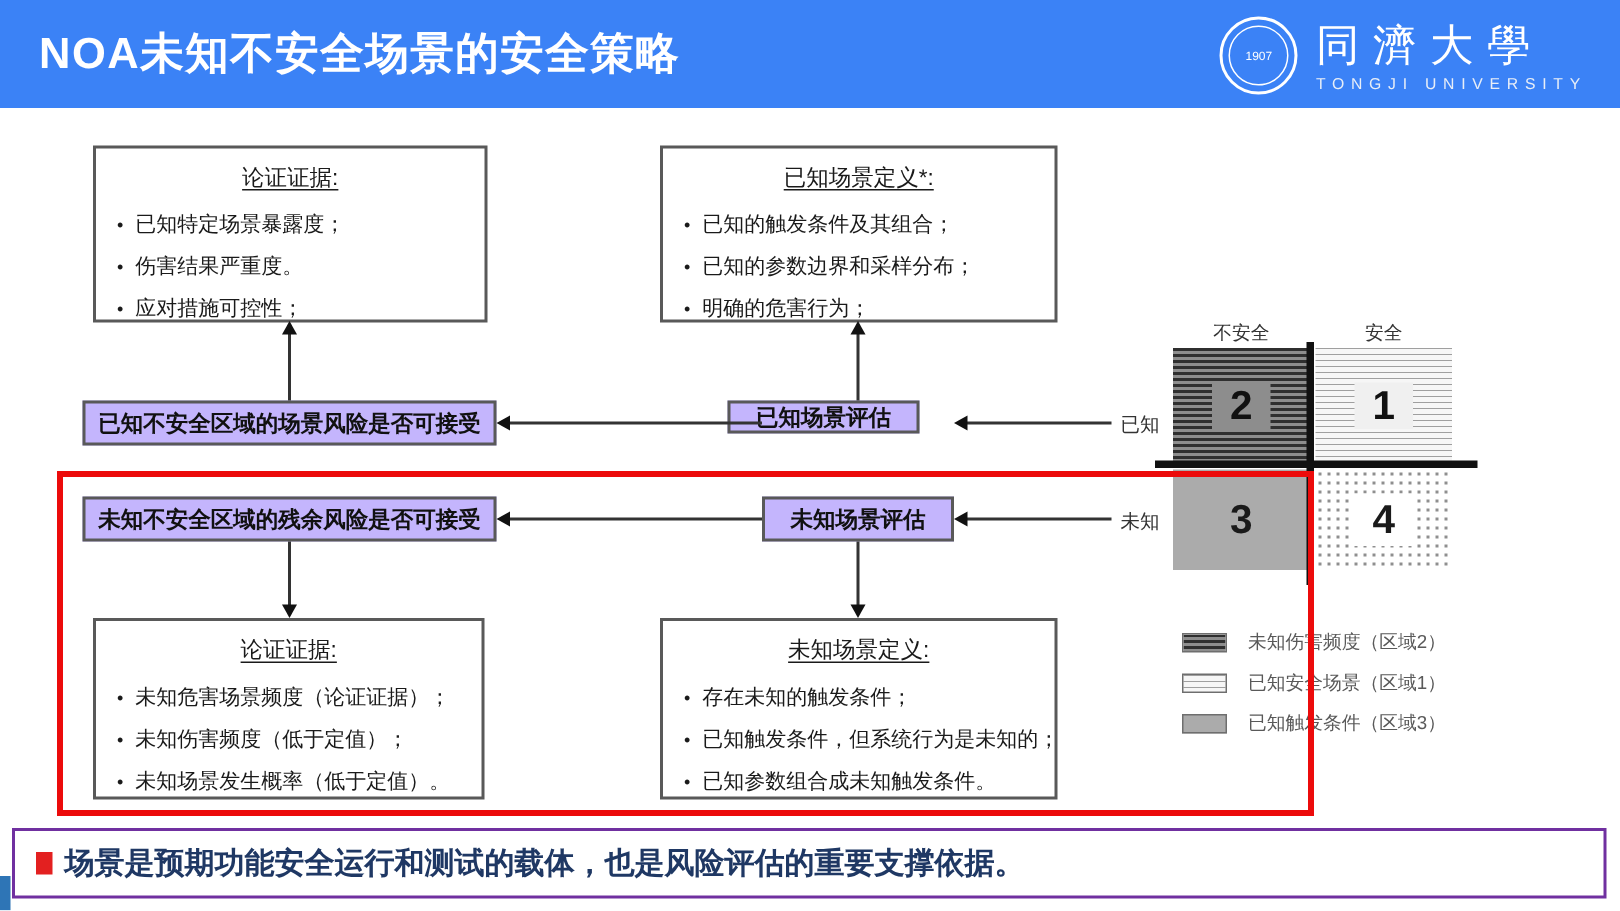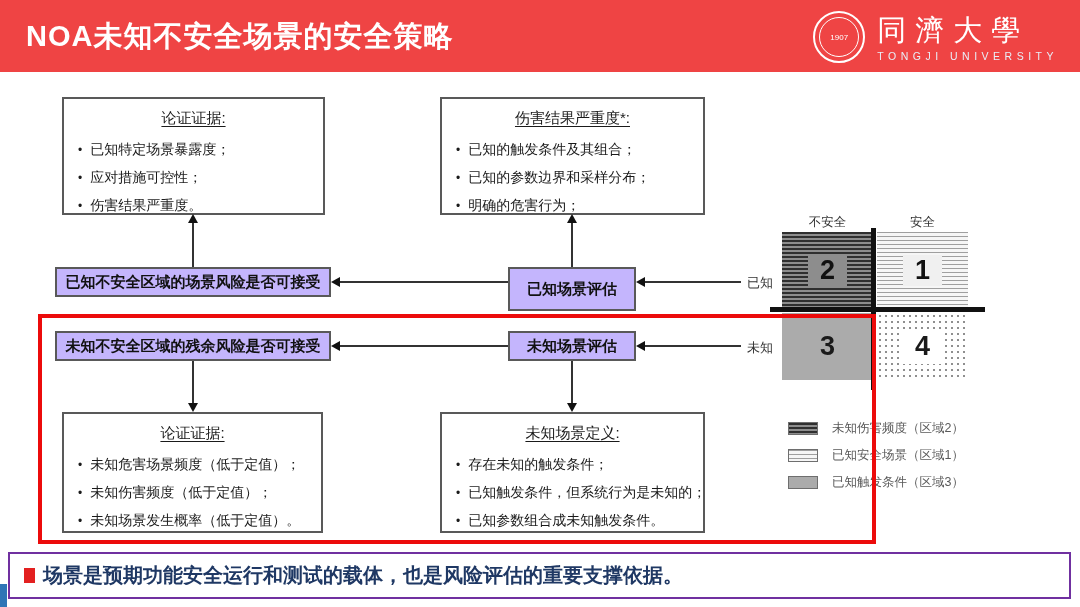--- a/index.html
+++ b/index.html
@@ -1,20 +1,20 @@
 <!DOCTYPE html>
 <html><head>
 <meta charset="utf-8">
 <style>
   html,body{margin:0;padding:0;background:#fff;}
   .slide{position:relative;width:1080px;height:607px;background:#ffffff;overflow:hidden;
          font-family:"Liberation Sans",sans-serif;}
 
   
-  .header{position:absolute;left:0;top:0;width:1080px;height:72px;background:#ef4444;}
+  .header{position:absolute;left:0;top:0;width:1080px;height:72px;background:#3b82f6;}
   .header-title{position:absolute;left:26px;top:0;height:72px;line-height:72px;
                 color:#ffffff;font-size:29px;font-weight:bold;letter-spacing:1px;}
   .logo{position:absolute;right:22px;top:8px;height:58px;display:flex;align-items:center;}
   .seal{width:52px;height:52px;border:2.5px solid #ffffff;border-radius:50%;
         display:flex;align-items:center;justify-content:center;margin-right:12px;box-sizing:border-box;}
   .seal-inner{width:38px;height:38px;border:1px solid #ffffff;border-radius:50%;
               color:#fff;font-size:8px;display:flex;align-items:center;justify-content:center;}
   .logo-txt{display:flex;flex-direction:column;}
   .logo-cn{color:#fff;font-size:29px;letter-spacing:9px;font-family:"DejaVu Serif",serif;line-height:34px;white-space:nowrap;}
   .logo-en{color:#e8eef7;font-size:10.5px;letter-spacing:4.5px;margin-top:3px;white-space:nowrap;}
@@ -86,46 +86,46 @@
         <div class="logo-cn">同濟大學</div>
         <div class="logo-en">TONGJI UNIVERSITY</div>
       </div>
     </div>
   </div>
 
   <div class="fbox" style="left:62px;top:97px;width:263px;height:118px;">
     <div class="btitle">论证证据:</div>
     <div class="bullets">
       <div class="bullet">已知特定场景暴露度；</div>
+      <div class="bullet">伤害结果严重度。</div>
       <div class="bullet">应对措施可控性；</div>
-      <div class="bullet">伤害结果严重度。</div>
     </div>
   </div>
 
   <div class="fbox" style="left:440px;top:97px;width:265px;height:118px;">
-    <div class="btitle">伤害结果严重度*:</div>
+    <div class="btitle">已知场景定义*:</div>
     <div class="bullets">
       <div class="bullet">已知的触发条件及其组合；</div>
       <div class="bullet">已知的参数边界和采样分布；</div>
       <div class="bullet">明确的危害行为；</div>
     </div>
   </div>
 
   <div class="smallbox" style="left:55px;top:267px;width:276px;height:30px;">已知不安全区域的场景风险是否可接受</div>
-  <div class="smallbox" style="left:508px;top:267px;width:128px;height:44px;">已知场景评估</div>
+  <div class="smallbox" style="left:485px;top:267px;width:128px;height:22px;">已知场景评估</div>
   <div class="flow-label" style="left:747px;top:274px;">已知</div>
 
   <div class="smallbox" style="left:55px;top:331px;width:276px;height:30px;">未知不安全区域的残余风险是否可接受</div>
   <div class="smallbox" style="left:508px;top:331px;width:128px;height:30px;">未知场景评估</div>
   <div class="flow-label" style="left:747px;top:339px;">未知</div>
 
   <div class="fbox" style="left:62px;top:412px;width:261px;height:121px;">
     <div class="btitle">论证证据:</div>
     <div class="bullets">
-      <div class="bullet">未知危害场景频度（低于定值）；</div>
+      <div class="bullet">未知危害场景频度（论证证据）；</div>
       <div class="bullet">未知伤害频度（低于定值）；</div>
       <div class="bullet">未知场景发生概率（低于定值）。</div>
     </div>
   </div>
 
   <div class="fbox" style="left:440px;top:412px;width:265px;height:121px;">
     <div class="btitle">未知场景定义:</div>
     <div class="bullets">
       <div class="bullet">存在未知的触发条件；</div>
       <div class="bullet">已知触发条件，但系统行为是未知的；</div>

